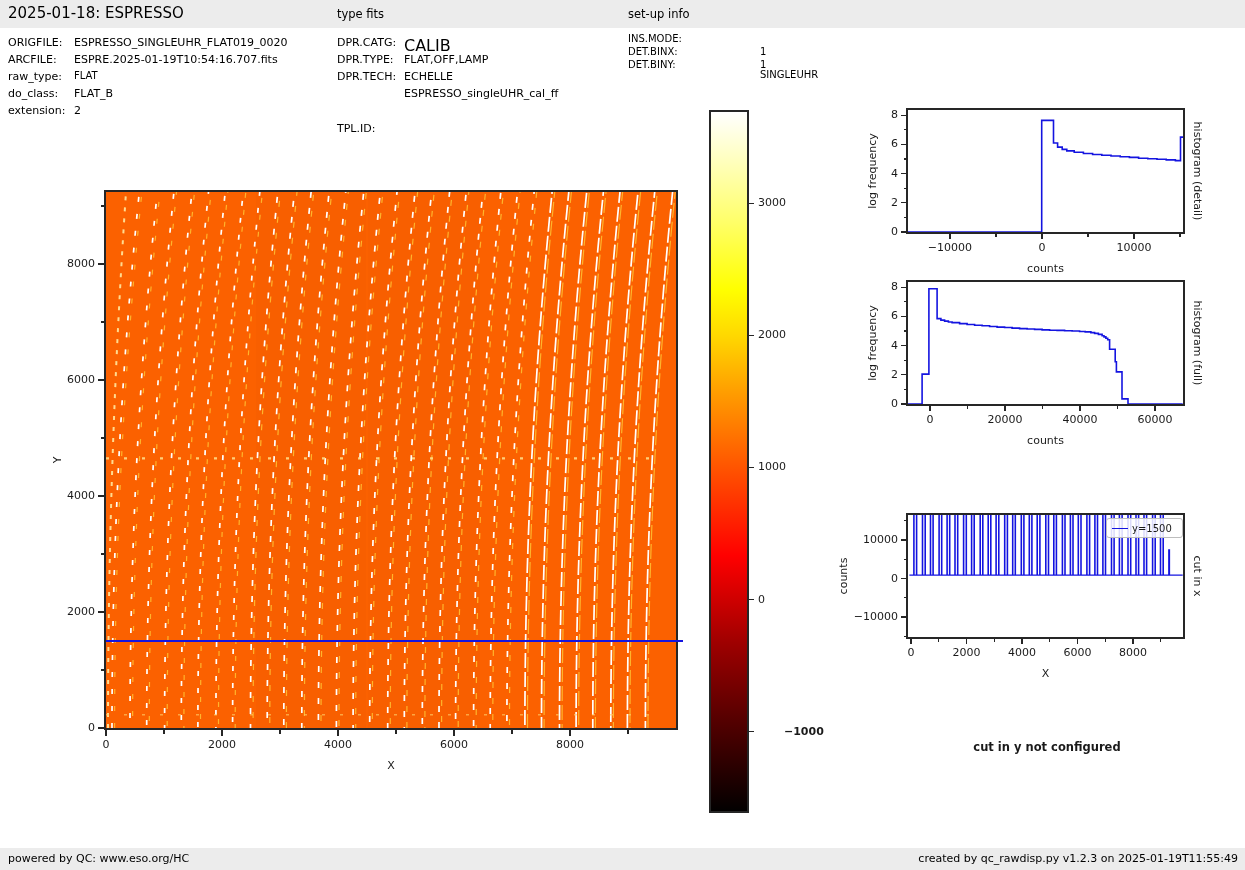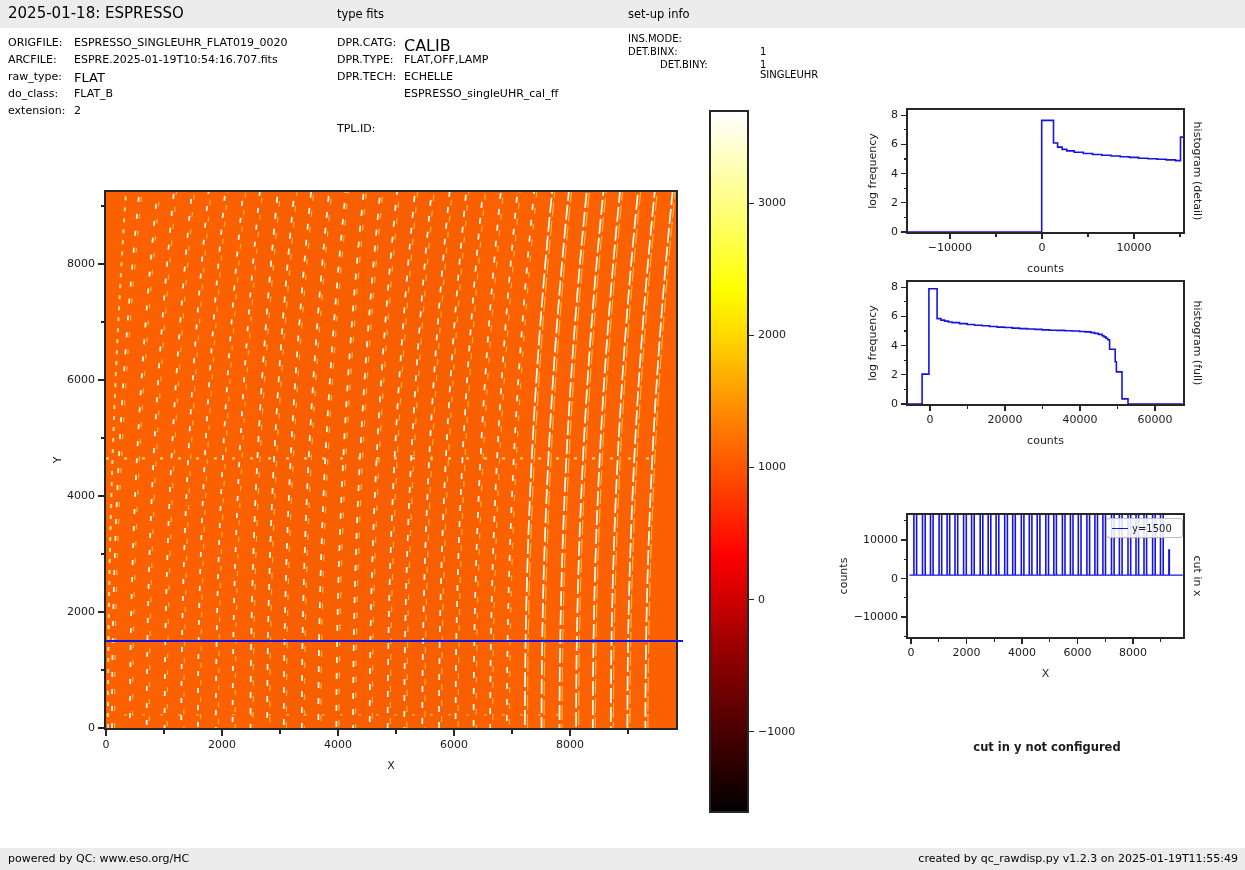--- a/index.html
+++ b/index.html
@@ -137,21 +137,21 @@
     <div style="position: absolute; left: 709px; top: 110px; width: 36px; height: 699px; border: 2px solid rgb(38, 38, 38); box-sizing: content-box;"></div>
     <div style="position: absolute; left: 749px; top: 202.574px; width: 5px; height: 1.2px; background: rgb(38, 38, 38);"></div>
     <div style="position: absolute; white-space: nowrap; color: rgb(26, 26, 26); left: 758px; top: 196.174px; font-size: 11px;">3000</div>
     <div style="position: absolute; left: 749px; top: 334.71px; width: 5px; height: 1.2px; background: rgb(38, 38, 38);"></div>
     <div style="position: absolute; white-space: nowrap; color: rgb(26, 26, 26); left: 758px; top: 328.31px; font-size: 11px;">2000</div>
     <div style="position: absolute; left: 749px; top: 466.846px; width: 5px; height: 1.2px; background: rgb(38, 38, 38);"></div>
     <div style="position: absolute; white-space: nowrap; color: rgb(26, 26, 26); left: 758px; top: 460.446px; font-size: 11px;">1000</div>
     <div style="position: absolute; left: 749px; top: 598.982px; width: 5px; height: 1.2px; background: rgb(38, 38, 38);"></div>
     <div style="position: absolute; white-space: nowrap; color: rgb(26, 26, 26); left: 758px; top: 592.582px; font-size: 11px;">0</div>
     <div style="position: absolute; left: 749px; top: 731.118px; width: 5px; height: 1.2px; background: rgb(38, 38, 38);"></div>
-    <div style="position: absolute; white-space: nowrap; color: rgb(26, 26, 26); left: 758px; top: 724.718px; font-size: 11px;">−1000</div>
+    <div style="position: absolute; white-space: nowrap; color: rgb(26, 26, 26); left: 784px; top: 724.718px; font-size: 11px; font-weight: bold;">−1000</div>
     <svg width="275" height="122" style="position: absolute; left: 908px; top: 110px; overflow: hidden;">
       <polyline points="0.0,122.0 133.7,122.0 133.7,10.4 145.5,10.4 145.5,33.0 149.6,33.0 149.6,37.1 154.2,37.1 154.2,39.4 158.8,39.4 158.8,40.9 166.2,40.9 166.2,42.3 175.4,42.3 175.4,43.5 184.6,43.5 184.6,44.5 193.8,44.5 193.8,45.2 203.0,45.2 203.0,46.0 212.2,46.0 212.2,46.7 221.4,46.7 221.4,47.4 230.6,47.4 230.6,48.2 239.8,48.2 239.8,48.7 249.0,48.7 249.0,49.3 258.2,49.3 258.2,49.9 267.4,49.9 267.4,50.6 272.5,50.6 272.5,27.1 275.0,27.1" fill="none" stroke="#1414e0" stroke-width="1.6"></polyline>
     </svg>
     <div style="position: absolute; left: 906px; top: 108px; width: 275px; height: 122px; border: 2px solid rgb(38, 38, 38); box-sizing: content-box; pointer-events: none;"></div>
     <div style="position: absolute; left: 949.354px; top: 234px; width: 1.2px; height: 5px; background: rgb(38, 38, 38);"></div>
     <div style="position: absolute; white-space: nowrap; color: rgb(26, 26, 26); left: 949.954px; top: 241px; font-size: 11px; transform: translateX(-50%);">−10000</div>
     <div style="position: absolute; left: 1041.36px; top: 234px; width: 1.2px; height: 5px; background: rgb(38, 38, 38);"></div>
     <div style="position: absolute; white-space: nowrap; color: rgb(26, 26, 26); left: 1041.96px; top: 241px; font-size: 11px; transform: translateX(-50%);">0</div>
     <div style="position: absolute; left: 1133.36px; top: 234px; width: 1.2px; height: 5px; background: rgb(38, 38, 38);"></div>
     <div style="position: absolute; white-space: nowrap; color: rgb(26, 26, 26); left: 1133.96px; top: 241px; font-size: 11px; transform: translateX(-50%);">10000</div>
@@ -305,32 +305,32 @@
     <div style="position: absolute; left: 1106px; top: 518px; width: 75px; height: 18px; border: 1px solid rgb(189, 189, 189); border-radius: 3px; background: rgba(255, 255, 255, 0.85); display: flex; align-items: center;">
       <span style="display: inline-block; width: 16px; height: 0px; border-top: 1.8px solid rgb(20, 20, 224); margin: 0px 4px 0px 5px;"></span>
       <span style="font-size: 10px; color: rgb(26, 26, 26);">y=1500</span>
     </div>
     <div style="position: absolute; white-space: nowrap; color: rgb(26, 26, 26); left: 1047px; top: 740px; font-size: 11.5px; transform: translateX(-50%); font-weight: bold;">cut in y not configured</div>
     <div style="position: absolute; white-space: nowrap; color: rgb(0, 0, 0); left: 8px; top: 36px; font-size: 11px;">ORIGFILE:</div>
     <div style="position: absolute; white-space: nowrap; color: rgb(0, 0, 0); left: 74px; top: 36px; font-size: 11px;">ESPRESSO_SINGLEUHR_FLAT019_0020</div>
     <div style="position: absolute; white-space: nowrap; color: rgb(0, 0, 0); left: 8px; top: 53px; font-size: 11px;">ARCFILE:</div>
     <div style="position: absolute; white-space: nowrap; color: rgb(0, 0, 0); left: 74px; top: 53px; font-size: 11px;">ESPRE.2025-01-19T10:54:16.707.fits</div>
     <div style="position: absolute; white-space: nowrap; color: rgb(0, 0, 0); left: 8px; top: 70px; font-size: 11px;">raw_type:</div>
-    <div style="position: absolute; white-space: nowrap; color: rgb(0, 0, 0); left: 74px; top: 70px; font-size: 13px;">FLAT</div>
+    <div style="position: absolute; white-space: nowrap; color: rgb(0, 0, 0); left: 74px; top: 70px; font-size: 10px;">FLAT</div>
     <div style="position: absolute; white-space: nowrap; color: rgb(0, 0, 0); left: 8px; top: 87px; font-size: 11px;">do_class:</div>
     <div style="position: absolute; white-space: nowrap; color: rgb(0, 0, 0); left: 74px; top: 87px; font-size: 11px;">FLAT_B</div>
     <div style="position: absolute; white-space: nowrap; color: rgb(0, 0, 0); left: 8px; top: 104px; font-size: 11px;">extension:</div>
     <div style="position: absolute; white-space: nowrap; color: rgb(0, 0, 0); left: 74px; top: 104px; font-size: 11px;">2</div>
     <div style="position: absolute; white-space: nowrap; color: rgb(0, 0, 0); left: 337px; top: 36px; font-size: 11px;">DPR.CATG:</div>
     <div style="position: absolute; white-space: nowrap; color: rgb(0, 0, 0); left: 404px; top: 36px; font-size: 16px;">CALIB</div>
     <div style="position: absolute; white-space: nowrap; color: rgb(0, 0, 0); left: 337px; top: 53px; font-size: 11px;">DPR.TYPE:</div>
     <div style="position: absolute; white-space: nowrap; color: rgb(0, 0, 0); left: 404px; top: 53px; font-size: 11px;">FLAT,OFF,LAMP</div>
     <div style="position: absolute; white-space: nowrap; color: rgb(0, 0, 0); left: 337px; top: 70px; font-size: 11px;">DPR.TECH:</div>
     <div style="position: absolute; white-space: nowrap; color: rgb(0, 0, 0); left: 404px; top: 70px; font-size: 11px;">ECHELLE</div>
     <div style="position: absolute; white-space: nowrap; color: rgb(0, 0, 0); left: 337px; top: 87px; font-size: 11px; margin-top: 35px;">TPL.ID:</div>
     <div style="position: absolute; white-space: nowrap; color: rgb(0, 0, 0); left: 404px; top: 87px; font-size: 11px;">ESPRESSO_singleUHR_cal_ff</div>
     <div class="small" style="position: absolute; white-space: nowrap; color: rgb(0, 0, 0); left: 628px; top: 33px;">INS.MODE:</div>
     <div class="small" style="position: absolute; white-space: nowrap; color: rgb(0, 0, 0); left: 760px; top: 33px; margin-top: 36px;">SINGLEUHR</div>
     <div class="small" style="position: absolute; white-space: nowrap; color: rgb(0, 0, 0); left: 628px; top: 46px;">DET.BINX:</div>
     <div class="small" style="position: absolute; white-space: nowrap; color: rgb(0, 0, 0); left: 760px; top: 46px;">1</div>
-    <div class="small" style="position: absolute; white-space: nowrap; color: rgb(0, 0, 0); left: 628px; top: 59px; margin-left: 32px;">DET.BINY:</div>
+    <div class="small" style="position: absolute; white-space: nowrap; color: rgb(0, 0, 0); left: 628px; top: 59px;">DET.BINY:</div>
     <div class="small" style="position: absolute; white-space: nowrap; color: rgb(0, 0, 0); left: 760px; top: 59px;">1</div>
   </div>
 
 </body></html>

